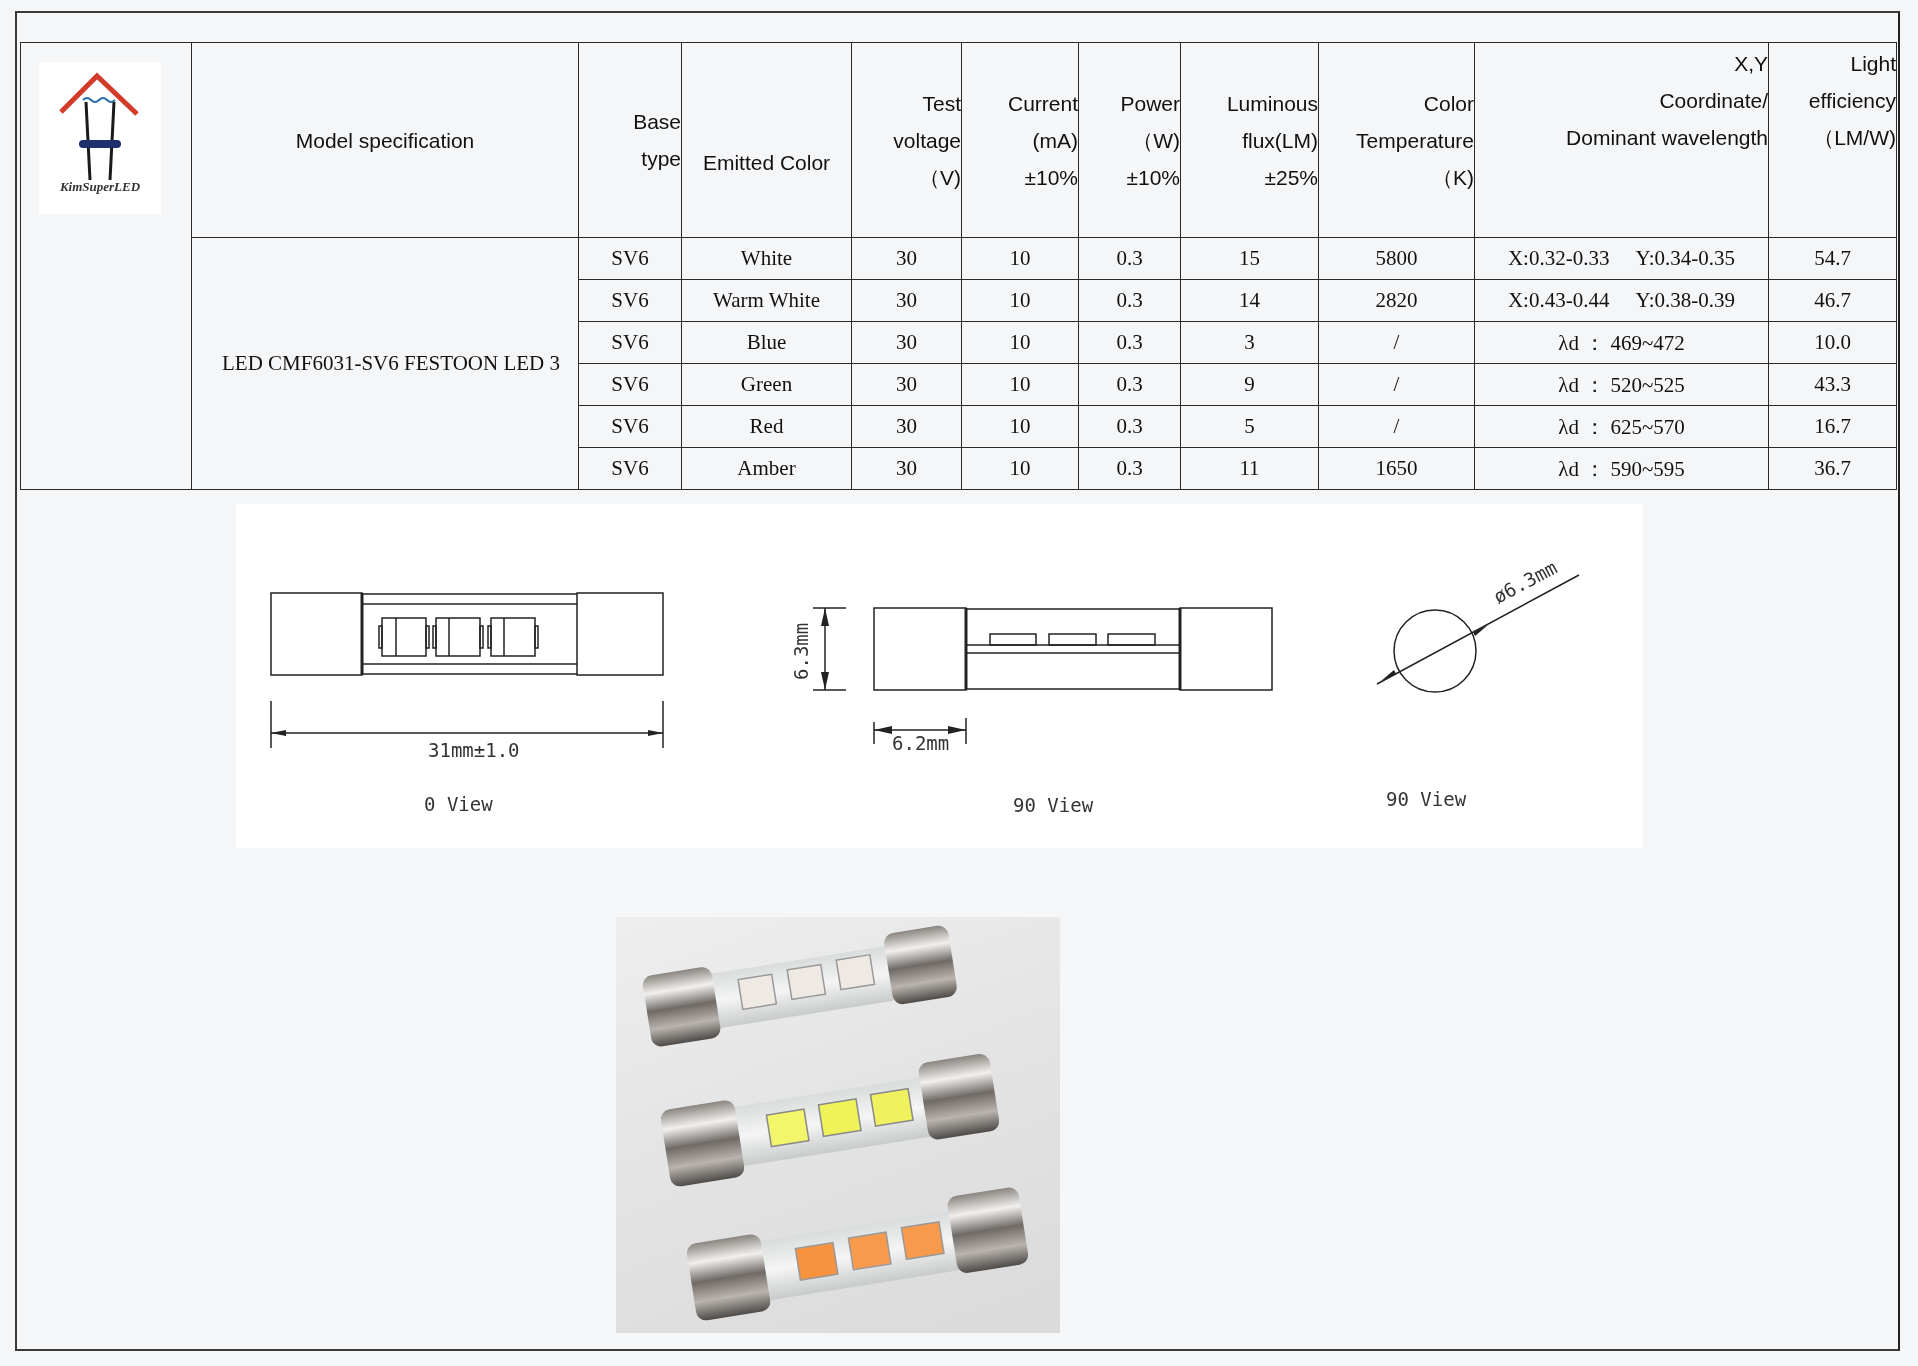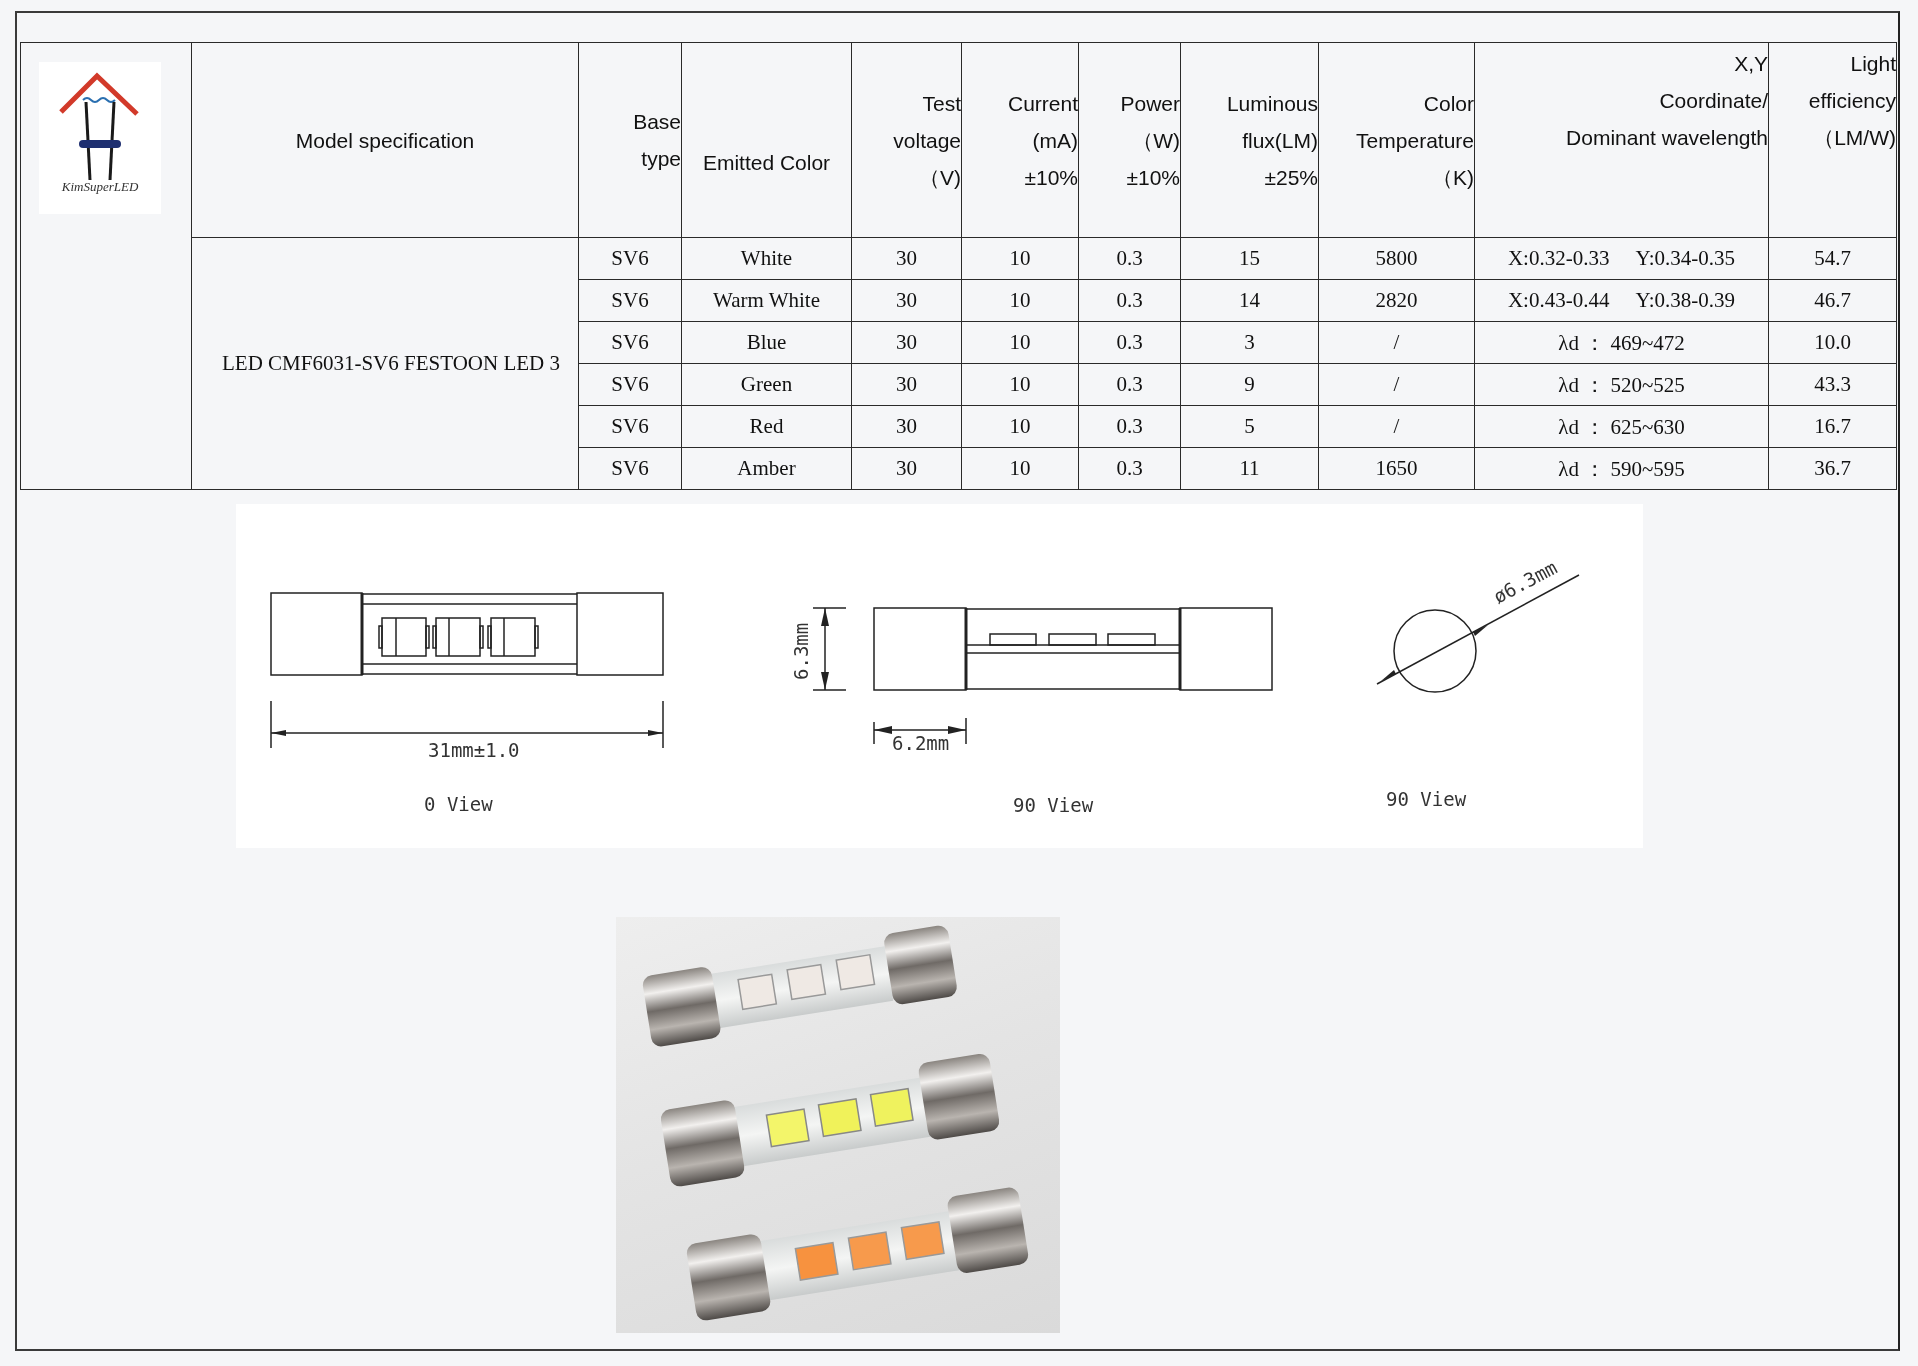--- a/index.html
+++ b/index.html
@@ -25,21 +25,21 @@
   table.spec th { height: 150px; line-height: 37px; }
   table.spec td { height: 41px; font-family: Liberation Serif, serif; }
   .hdr-line { display: block; text-align: right; }
   .logo-cell { background: transparent; position: relative; }
   .logo-box {
     position: absolute; left: 18px; top: 19px; width: 122px; height: 152px;
     background: #fff;
   }
   .logo-text {
     position: absolute; left: 0; right: 0; bottom: 9px; text-align: center;
-    font-family: "Liberation Serif", "DejaVu Serif", serif; font-style: italic; font-weight: normal;
+    font-family: "Liberation Serif", "DejaVu Serif", serif; font-style: italic; font-weight: bold;
     font-size: 13px; color: #333;
   }
   .model-cell { text-align: center; padding-left: 12px !important; }
   .gap { display: inline-block; width: 26px; }
 
   .drawing-panel {
     position: absolute; left: 236px; top: 504px; width: 1407px; height: 344px;
     background: #fff;
   }
   .drawing-panel svg { position: absolute; left: 0; top: 0; }
@@ -176,21 +176,21 @@
     <td>43.3</td>
   </tr>
   <tr>
     <td>SV6</td>
     <td>Red</td>
     <td>30</td>
     <td>10</td>
     <td>0.3</td>
     <td>5</td>
     <td>/</td>
-    <td>λd ： 625~630</td>
+    <td>λd ： 625~570</td>
     <td>16.7</td>
   </tr>
   <tr>
     <td>SV6</td>
     <td>Amber</td>
     <td>30</td>
     <td>10</td>
     <td>0.3</td>
     <td>11</td>
     <td>1650</td>

